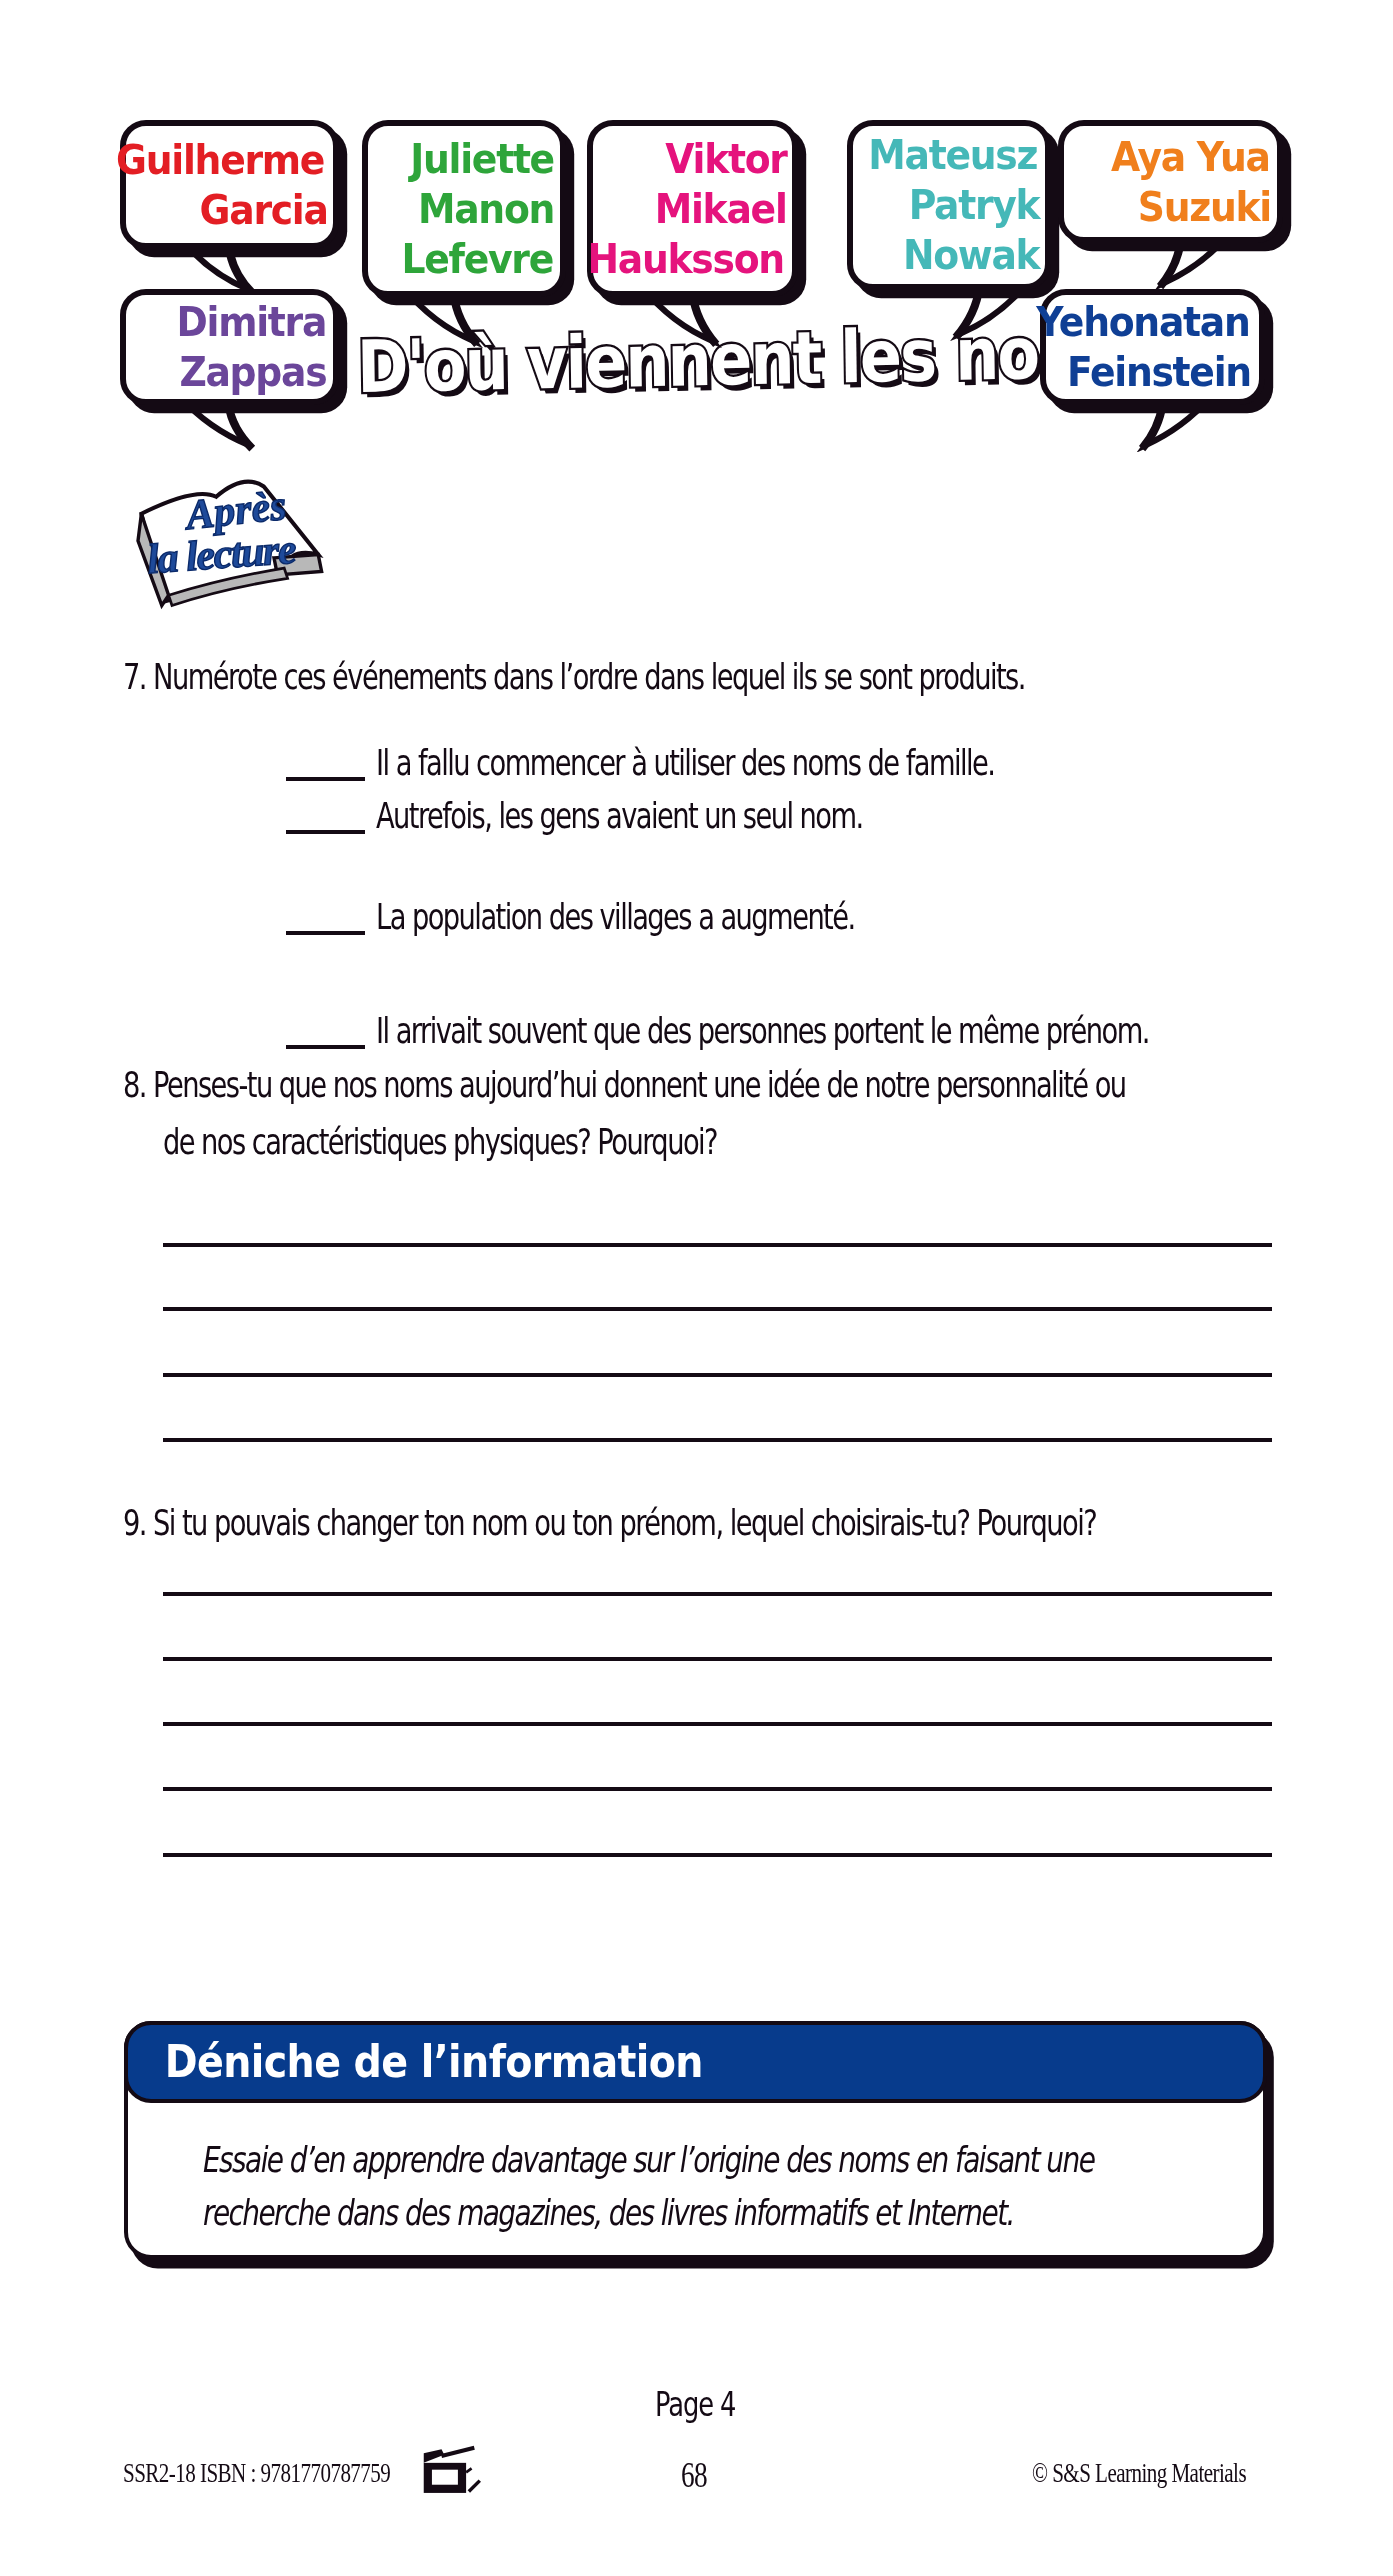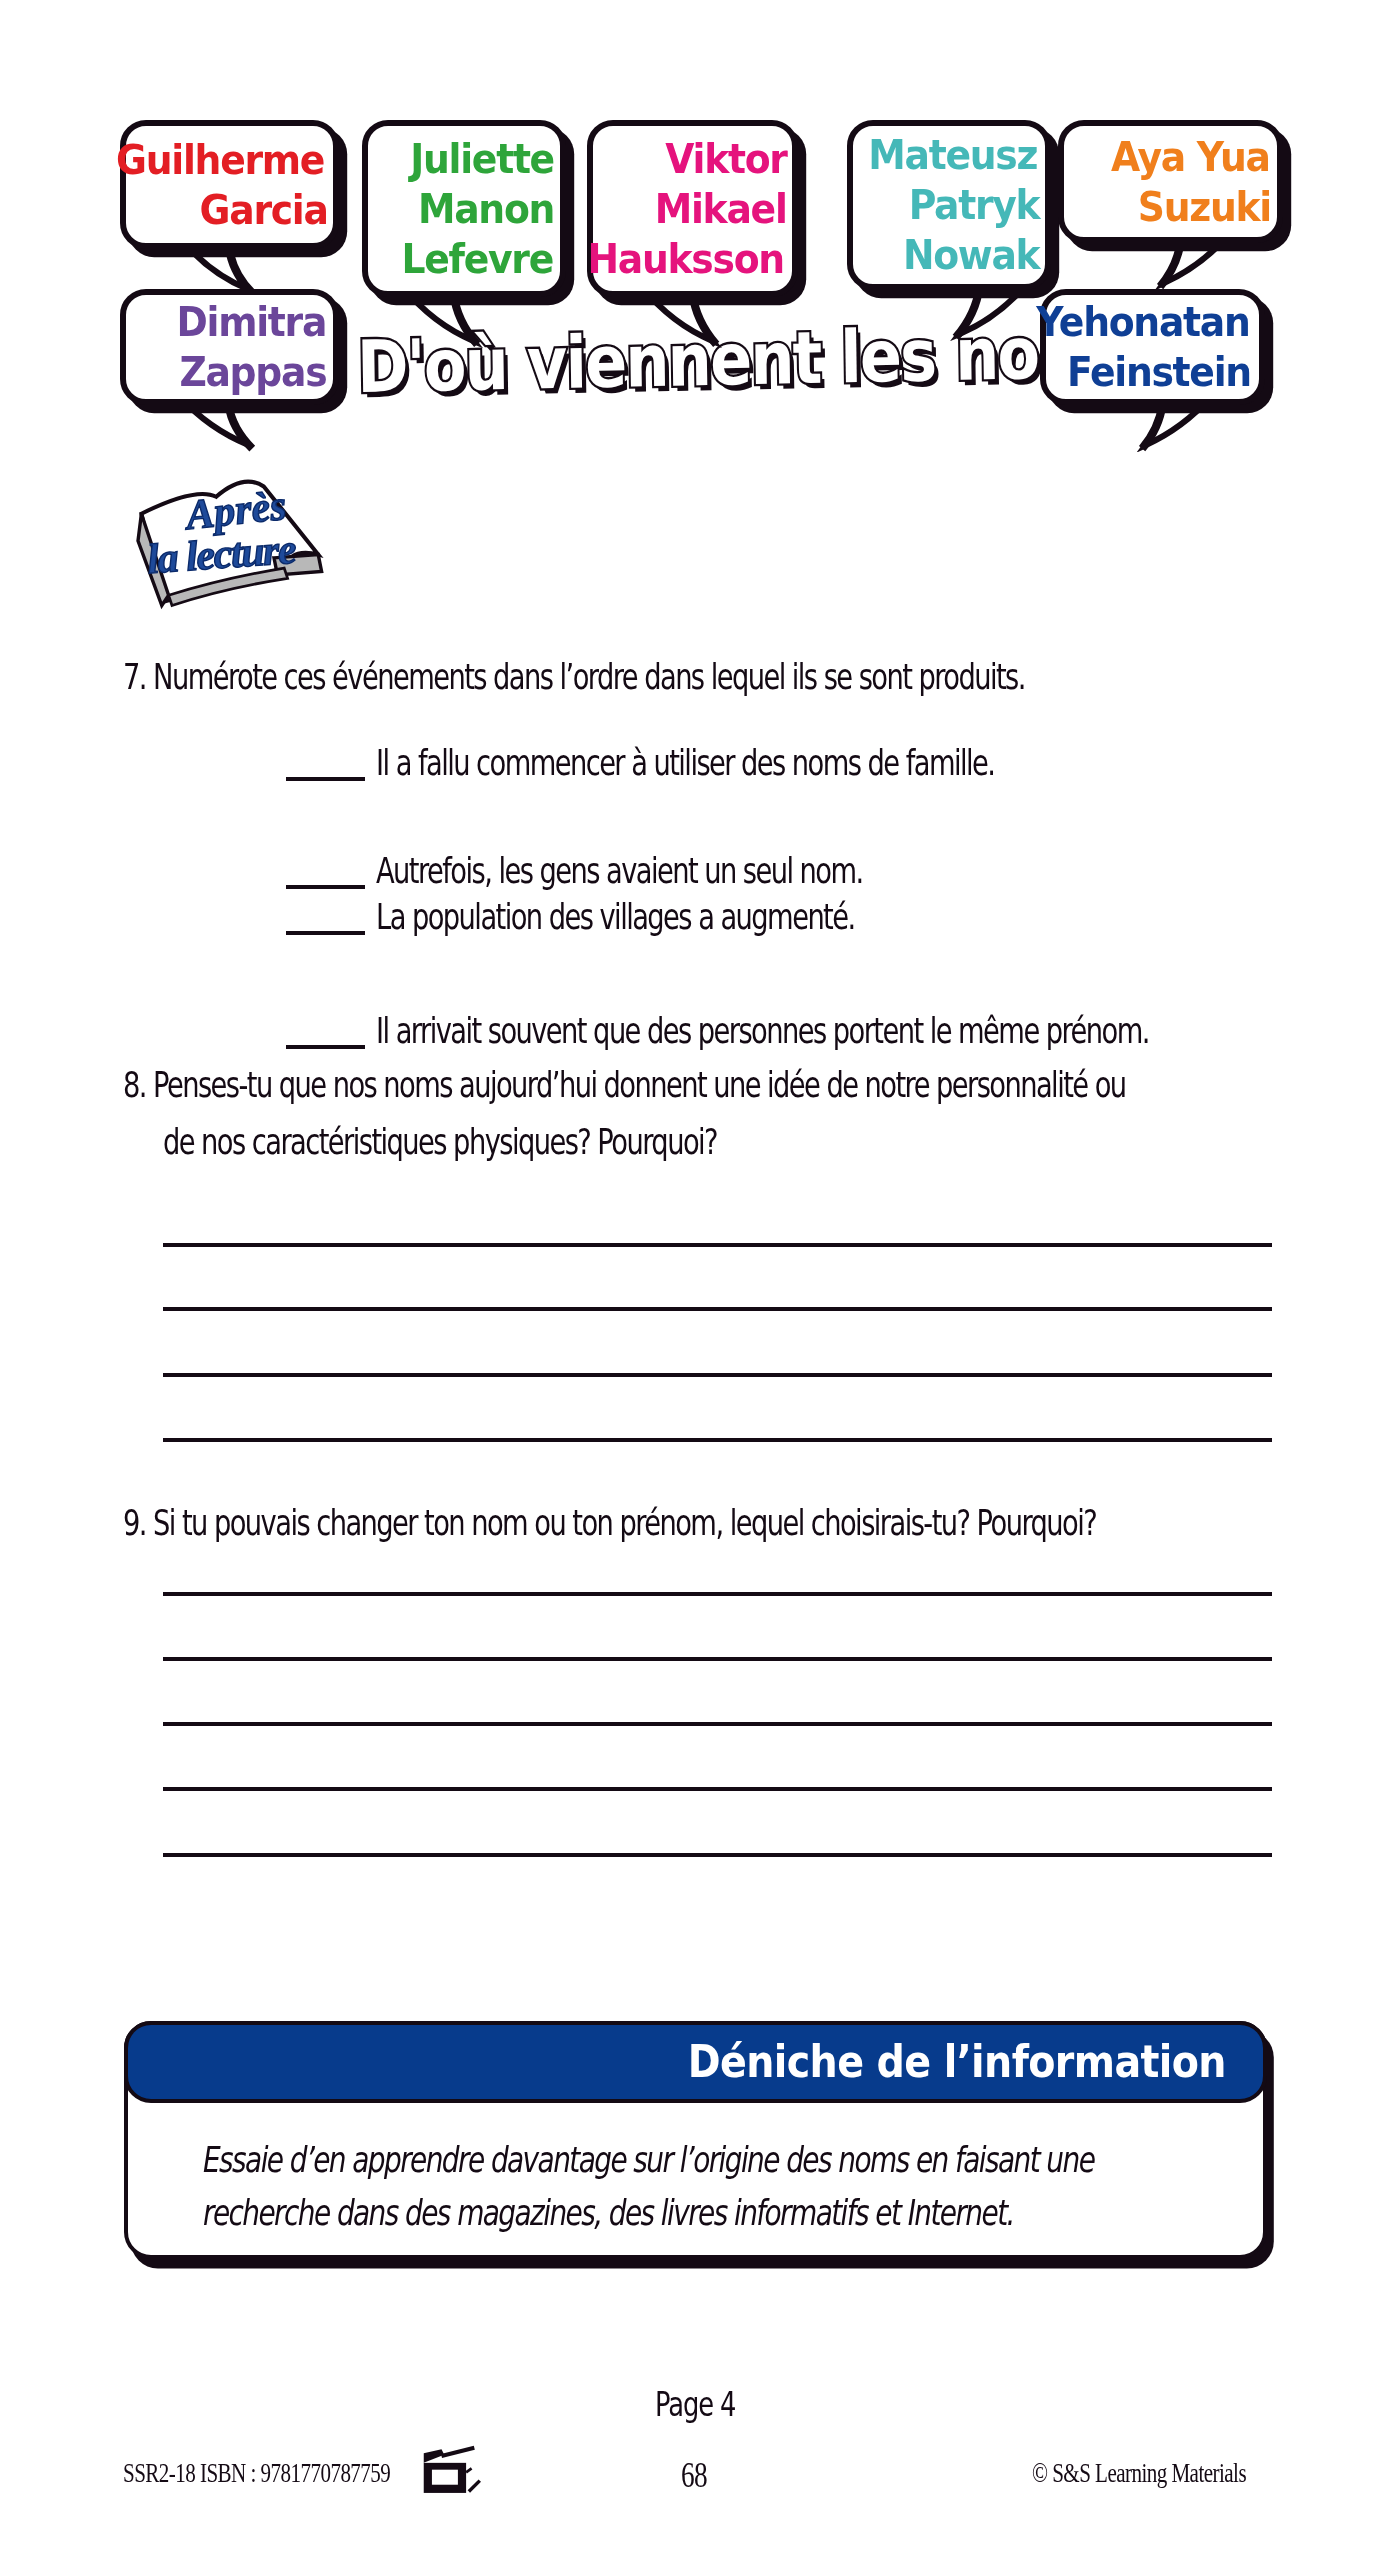--- a/index.html
+++ b/index.html
@@ -35,21 +35,21 @@
   .item { position: absolute; left: 286px; display: flex; align-items: flex-end; }
   .blank { width: 79px; height: 4.1px; background: #140a14; margin-right: 11px; margin-bottom: 2.7px; }
   .line { position: absolute; left: 163px; width: 1109px; height: 4.1px; background: #140a14; }
 
   
   .info { position: absolute; left: 124px; top: 2021px; width: 1143px; height: 238px;
     border: 4.1px solid #140a14; border-radius: 27px; box-sizing: border-box; background: #fff;
     box-shadow: 6.8px 9.5px 0 #140a14; }
   .info-head { position: absolute; left: -4.1px; top: -4.1px; right: -4.1px; height: 82px;
     background: #073b8c; border: 4.1px solid #140a14; border-radius: 27px; box-sizing: border-box;
-    display: flex; align-items: center; justify-content: flex-end; }
+    display: flex; align-items: center; justify-content: flex-start; }
   .info-title { font-family: "DejaVu Sans", sans-serif; font-weight: 900; font-size: 45px;
     color: #fff; letter-spacing: -0.7px; transform: scaleX(0.88); }
   .info-body { position: absolute; left: 75px; top: 109px; font-style: italic; }
   .info-body div { font-family: "DejaVu Sans", sans-serif; font-size: 35px; line-height: 53px;
     letter-spacing: -2px; transform: scaleX(0.8); transform-origin: left center; white-space: nowrap; }
 
   .footer-serif { font-family: "Liberation Serif", serif; font-size: 27px; letter-spacing: -0.7px;
     transform: scaleX(0.78); transform-origin: left center; white-space: nowrap; }
 </style>
 </head>
@@ -151,21 +151,21 @@
   <div class="badge-text" style="left:26px; top:71px; font-size:42px; letter-spacing:-1.4px; transform:rotate(-4deg);">la lecture</div>
 </div>
 
 <div>
   <div class="abs q" style="left:123px; top:657px;">7. Numérote ces événements dans l’ordre dans lequel ils se sont produits.</div>
 
   <div class="item" style="top:743px;">
     <div class="blank"></div>
     <div class="q">Il a fallu commencer à utiliser des noms de famille.</div>
   </div>
-  <div class="item" style="top:851px;text-align:center;">
+  <div class="item" style="top:796px;text-align:center;">
     <div class="blank"></div>
     <div class="q">Autrefois, les gens avaient un seul nom.</div>
   </div>
   <div class="item" style="top:897px;">
     <div class="blank"></div>
     <div class="q">La population des villages a augmenté.</div>
   </div>
   <div class="item" style="top:975px;margin-top:36px;">
     <div class="blank"></div>
     <div class="q">Il arrivait souvent que des personnes portent le même prénom.</div>

